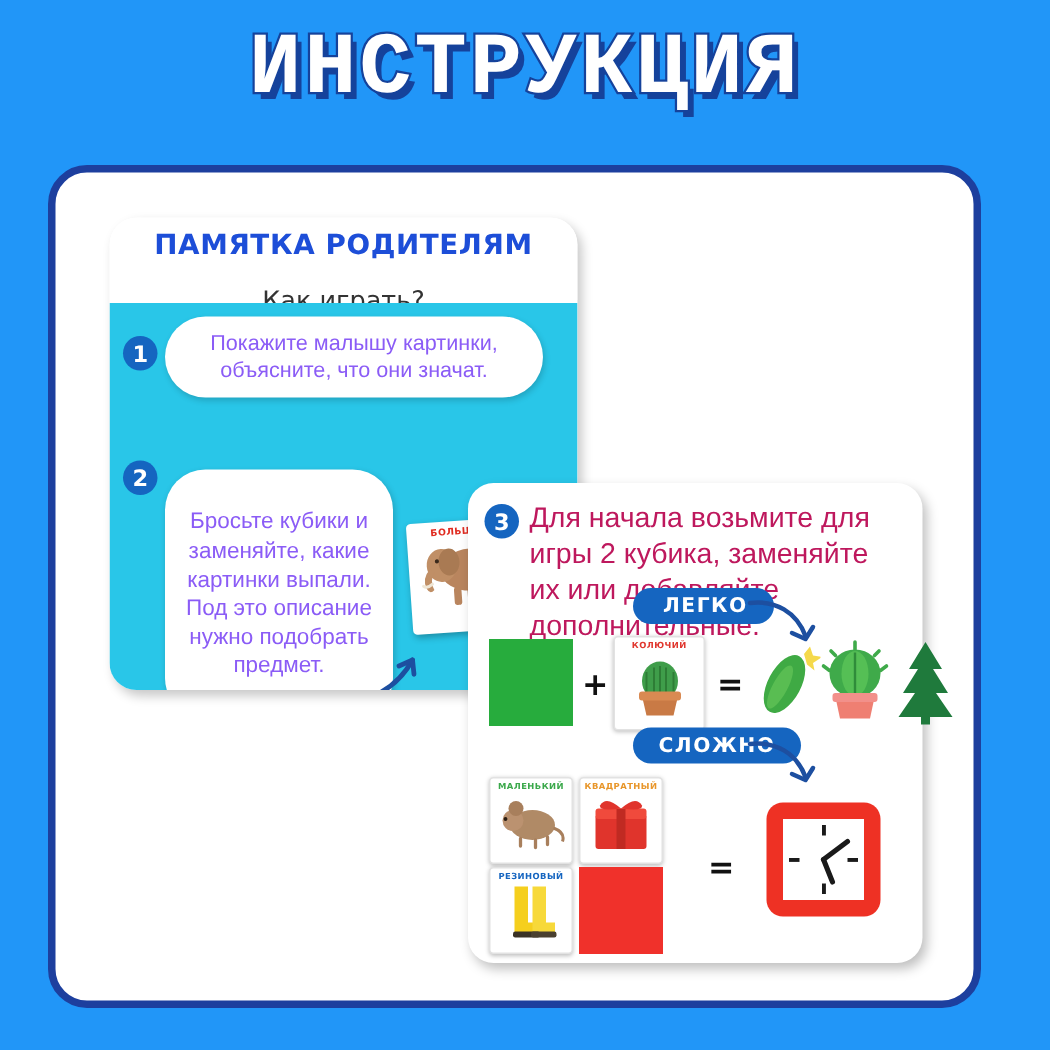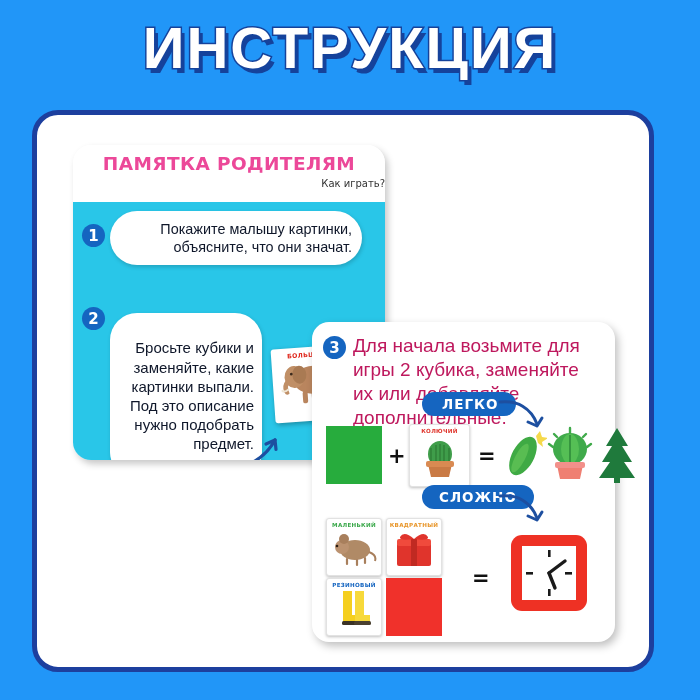--- a/index.html
+++ b/index.html
@@ -10,53 +10,53 @@
     position:relative;
   }
   
   #title{
     position:absolute;left:0;top:14px;width:700px;text-align:center;
     font-size:58px;font-weight:bold;letter-spacing:2px;
     color:#ffffff;
     -webkit-text-stroke:3px #15429b;
     paint-order:stroke fill;
     text-shadow:4px 5px 0 #15429b;
-    font-family:Liberation Sans, sans-serif;
+    font-family:Liberation Mono, monospace;
   }
   
   #outer-card{
     position:absolute;left:32px;top:110px;width:622px;height:562px;
     background:#ffffff;border:5px solid #1d3f9e;border-radius:26px;
     box-sizing:border-box;
   }
   
   #memo-card{
     position:absolute;left:73px;top:145px;width:312px;height:315px;
     background:#ffffff;border-radius:18px;
     box-shadow:3px 4px 7px rgba(0,0,0,.22);
     overflow:hidden;
   }
   #memo-head{height:55px;padding-top:8px;box-sizing:border-box;text-align:center;background:#fff;}
   #memo-title{
-    font-size:18.5px;font-weight:bold;color:#ec4899;letter-spacing:.4px;
+    font-size:18.5px;font-weight:bold;color:#1d4ed8;letter-spacing:.4px;
     font-family:"DejaVu Sans","Liberation Sans",sans-serif;
   }
-  #memo-sub{font-size:10px;color:#333;margin-top:4px;font-family:"DejaVu Sans",sans-serif;text-align:right;}
+  #memo-sub{font-size:17px;color:#333;margin-top:17px;font-family:"DejaVu Sans",sans-serif;}
   #memo-body{position:absolute;left:0;top:57px;right:0;bottom:0;background:#29c6e8;}
 
   .step-num{
     position:absolute;width:23px;height:23px;border-radius:50%;
     background:#1565c0;color:#fff;font-size:15px;font-weight:bold;
     display:flex;align-items:center;justify-content:center;z-index:4;
     font-family:"DejaVu Sans",sans-serif;
   }
   .bubble{
     position:absolute;background:#fff;border-radius:27px;
     box-shadow:1px 2px 4px rgba(0,0,0,.18);
-    color:#0f172a;text-align:right;box-sizing:border-box;
+    color:#8b5cf6;text-align:center;box-sizing:border-box;
   }
   #bubble1{left:37px;top:9px;width:252px;height:54px;padding:7px 10px;
     font-size:14.4px;line-height:1.25;display:flex;align-items:center;justify-content:center;}
   #bubble2{left:37px;top:111px;width:152px;height:166px;padding:10px 8px;
     font-size:15px;line-height:1.28;display:flex;align-items:center;justify-content:center;}
   #num1{left:9px;top:22px;}
   #num2{left:9px;top:105px;}
 
   
   .pic-card{

